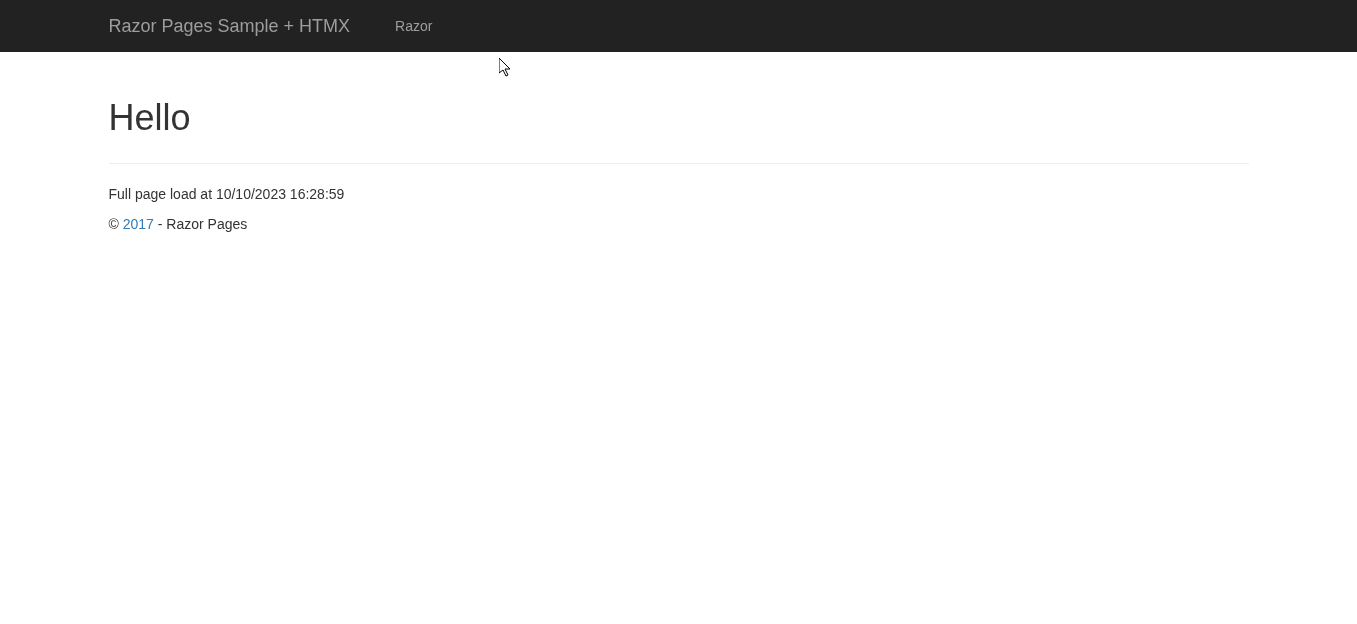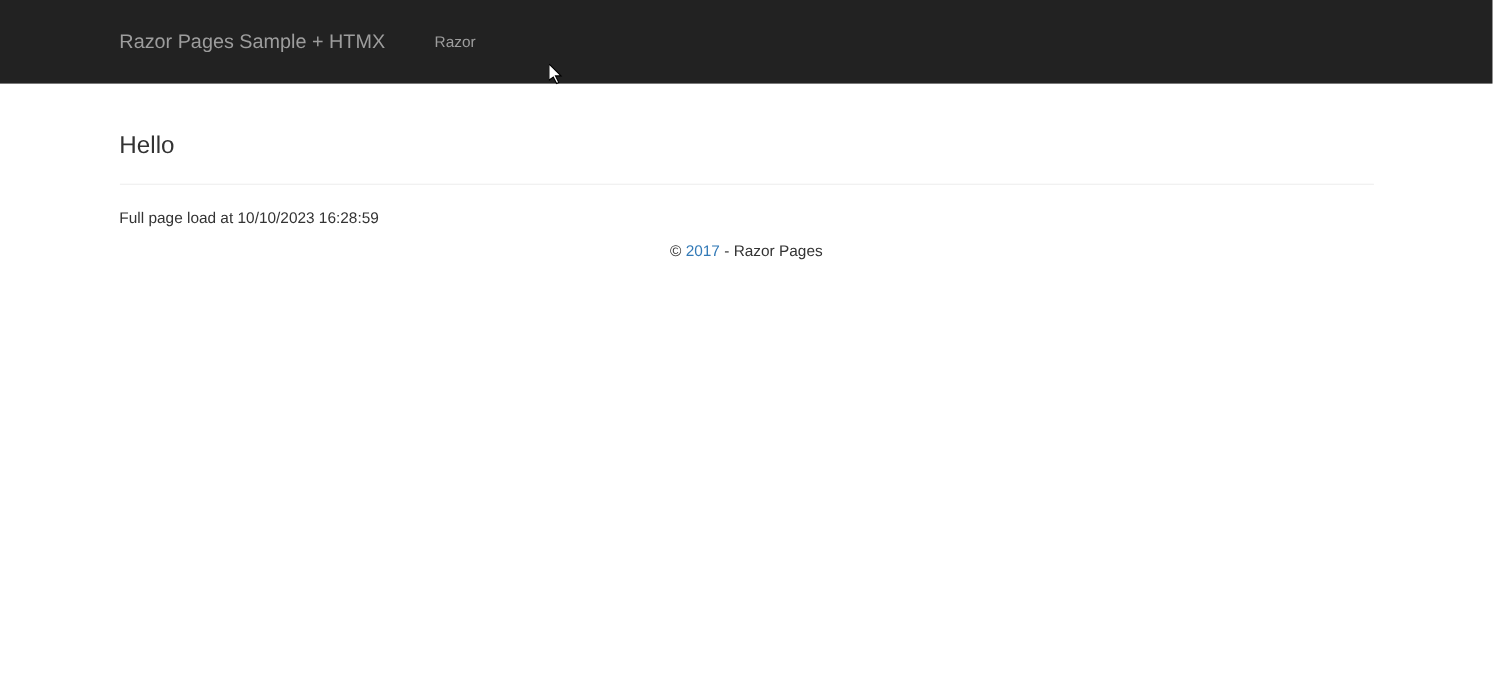--- a/index.html
+++ b/index.html
@@ -18,21 +18,21 @@
     .navbar {
       background-color: #222;
       border-color: #080808;
       min-height: 50px;
       border: 1px solid transparent;
       position: relative;
     }
     .navbar-container {
       max-width: 1170px;
       margin: 0 auto;
-      padding: 12px 15px;
+      padding: 0 15px;
       display: flex;
       align-items: center;
     }
     .navbar-brand {
       color: #9d9d9d;
       font-size: 18px;
       padding: 15px 15px 15px 0;
       line-height: 20px;
       text-decoration: none;
       cursor: pointer;
@@ -53,38 +53,37 @@
     }
     .container {
       max-width: 1170px;
       margin: 0 auto;
       padding: 0 15px;
     }
     .body-content {
       padding-top: 20px;
     }
     h2 {
-      font-size: 22px;
+      font-size: 36px;
       font-weight: 500;
       margin-top: 20px;
       margin-bottom: 10px;
       color: #333;
     }
     hr {
       margin-top: 20px;
       margin-bottom: 20px;
       border: 0;
       border-top: 1px solid #eee;
     }
     footer {
       color: #333;
     }
     footer p {
       margin-bottom: 10px;
-      text-align: center;
     }
     .load-info {
       margin-bottom: 10px;
     }
     .footer-link {
       color: #337ab7;
       text-decoration: none;
       cursor: pointer;
     }
     .cursor-icon {

